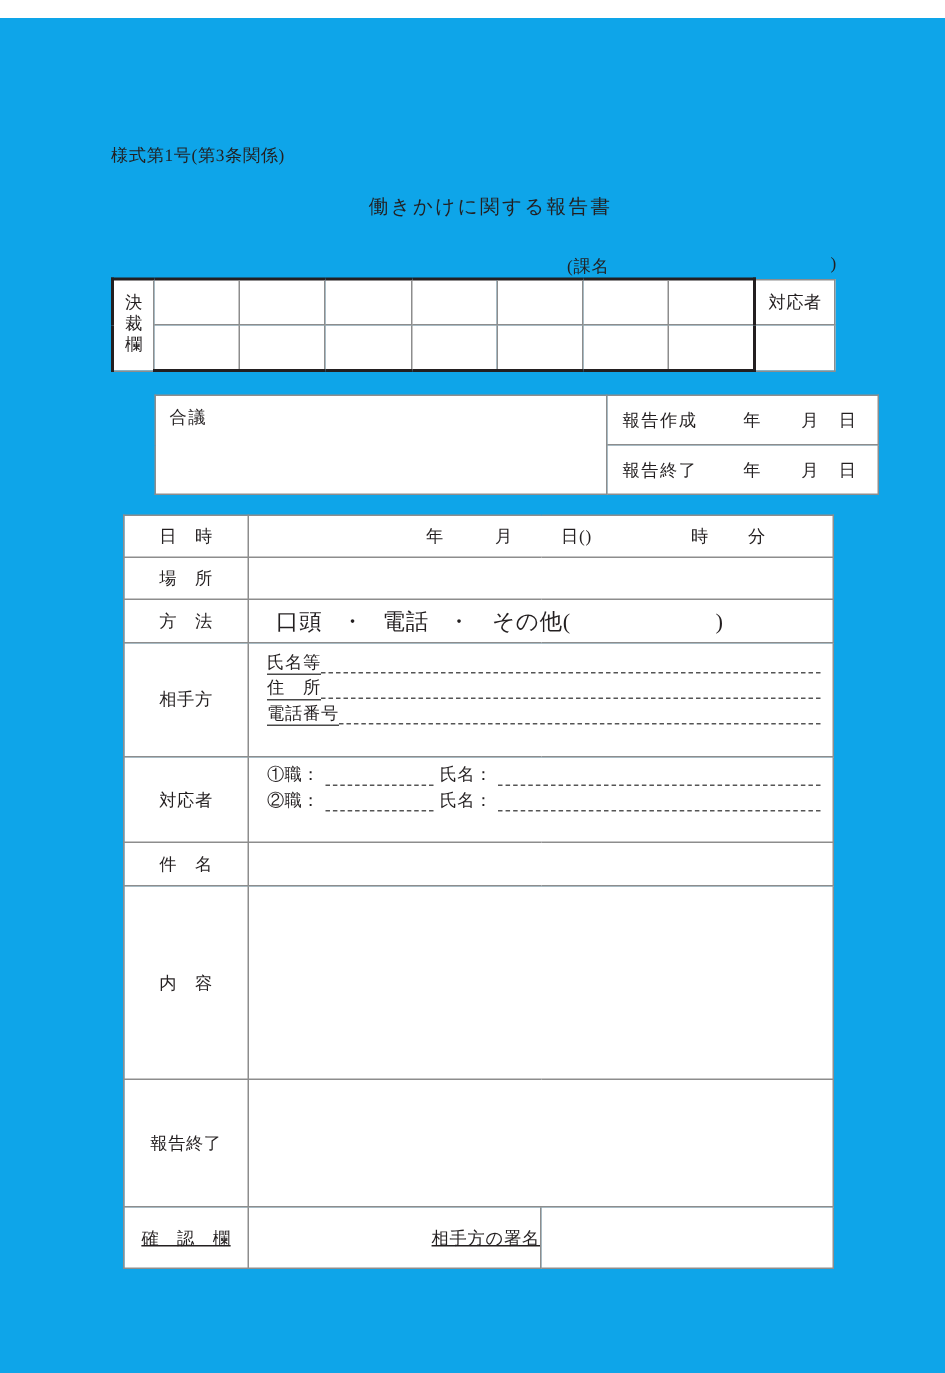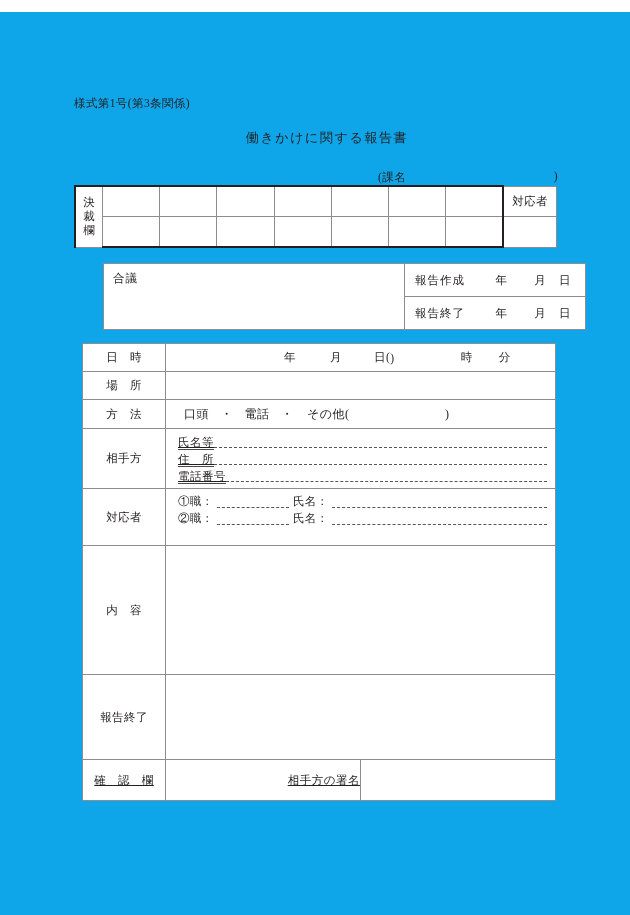--- a/index.html
+++ b/index.html
@@ -168,41 +168,40 @@
     padding-left: 108px;
     letter-spacing: 0.5px;
   }
   .nichiji-row i { font-style: normal; }
   .nichiji-row .g1 { padding-right: 34px; }
   .nichiji-row .g2 { padding-right: 32px; }
   .nichiji-row .g3 { padding-right: 66px; }
   .nichiji-row .g4 { padding-right: 26px; }
 
   .houhou-row {
-    font-size: 12px;
+    font-size: 15px;
     letter-spacing: 0.5px;
     padding-left: 8px;
   }
   .houhou-row .sep { padding: 0 8px; }
   .houhou-row .paren-open { padding-left: 2px; }
   .houhou-row .paren-close { padding-left: 92px; }
 
   
   .field-stack {
     padding: 6px 8px 4px 12px;
   }
   .field-line {
     display: flex;
-    align-items: flex-start;
+    align-items: center;
     font-size: 11.5px;
     line-height: 14px;
     margin-bottom: 2px;
-    text-decoration: underline;
-  }
-  .field-line:last-child { margin-bottom: 0; }
+  }
+  .field-line:last-child { margin-bottom: 16px; }
   .fl-label {
     border-bottom: 1px solid #4a4a4a;
     white-space: nowrap;
     padding-bottom: 0px;
     letter-spacing: 0.5px;
   }
   .fl-dash {
     flex: 1;
     border-bottom: 1px dashed #555;
     height: 12px;
@@ -386,20 +385,24 @@
             <div class="taiou-line">
               <span class="tl-num">②職：</span>
               <span class="tl-dash-short"></span>
               <span class="tl-name">氏名：</span>
               <span class="tl-dash-long"></span>
             </div>
           </div>
         </td>
       </tr>
 
+      <tr>
+        <td class="row-label h-kenmei">件　名</td>
+        <td class="row-body h-kenmei" colspan="2"></td>
+      </tr>
 
       <tr>
         <td class="row-label h-naiyou">内　容</td>
         <td class="row-body h-naiyou top-align" colspan="2"></td>
       </tr>
 
       <tr>
         <td class="row-label h-housin">報告終了</td>
         <td class="row-body h-housin top-align" colspan="2"></td>
       </tr>

